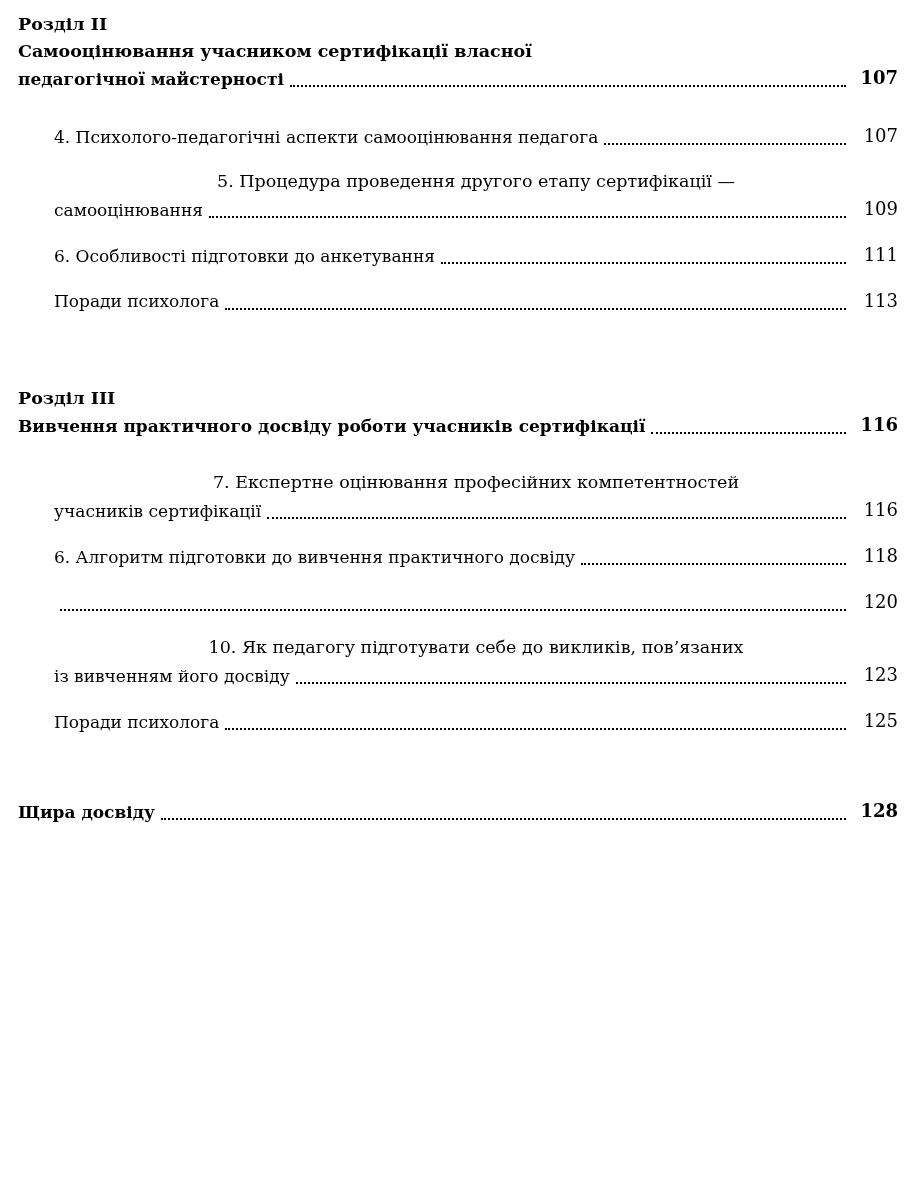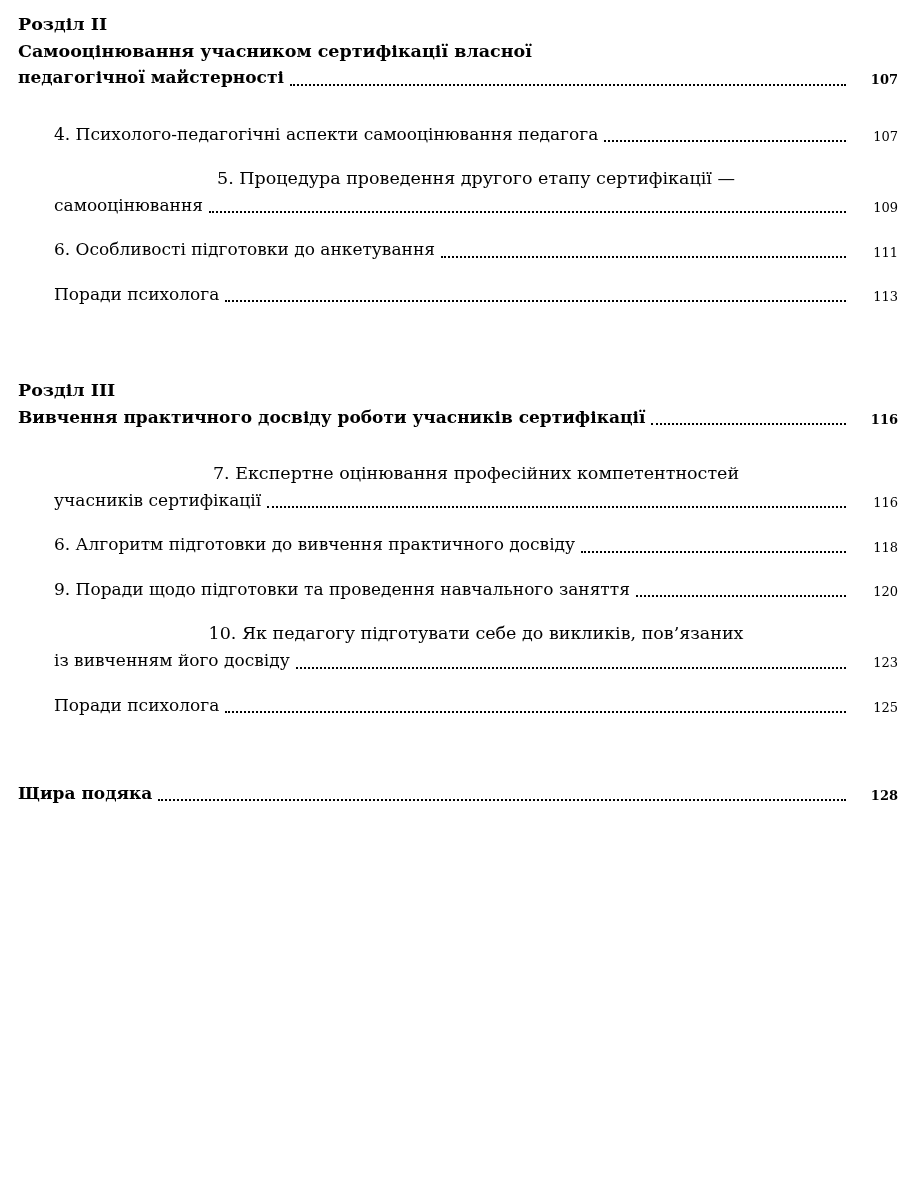--- a/index.html
+++ b/index.html
@@ -42,21 +42,21 @@
     white-space: pre-wrap;
   }
   .entry .leader {
     flex: 1 1 auto;
     min-width: 8px;
     margin: 0 6px 5px 6px;
     border-bottom: 2px dotted #000;
     height: 0;
   }
   .entry .pg {
-    font-size: 13px;
+    font-size: 18px;
     line-height: 1.55;
     text-align: right;
     min-width: 46px;
   }
 
   
   .section {
     font-weight: bold;
   }
   .section .head-lines {
@@ -180,21 +180,20 @@
 
     <div class="entry item">
       <span class="txt">6. Алгоритм підготовки до вивчення практичного досвіду</span>
       <span class="leader"></span>
       <span class="pg">118</span>
     </div>
 
     <div class="gap-sm"></div>
 
     <div class="entry item">
-      <span class="txt">9. Поради щодо підготовки та проведення навчального заняття</span>
       <span class="leader"></span>
       <span class="pg">120</span>
     </div>
 
     <div class="gap-sm"></div>
 
     <div class="item-multiline">
       <div class="first-line">10. Як педагогу підготувати себе до викликів, пов’язаних</div>
       <div class="entry">
         <span class="txt">із вивченням його досвіду</span>
@@ -207,19 +206,19 @@
 
     <div class="entry item">
       <span class="txt">Поради психолога</span>
       <span class="leader"></span>
       <span class="pg">125</span>
     </div>
 
     <div class="gap-lg"></div>
 
     <div class="entry final">
-      <span class="txt">Щира подяка</span>
+      <span class="txt">Щира досвіду</span>
       <span class="leader"></span>
       <span class="pg">128</span>
     </div>
 
   </div>
 </div>
 
 </body></html>

